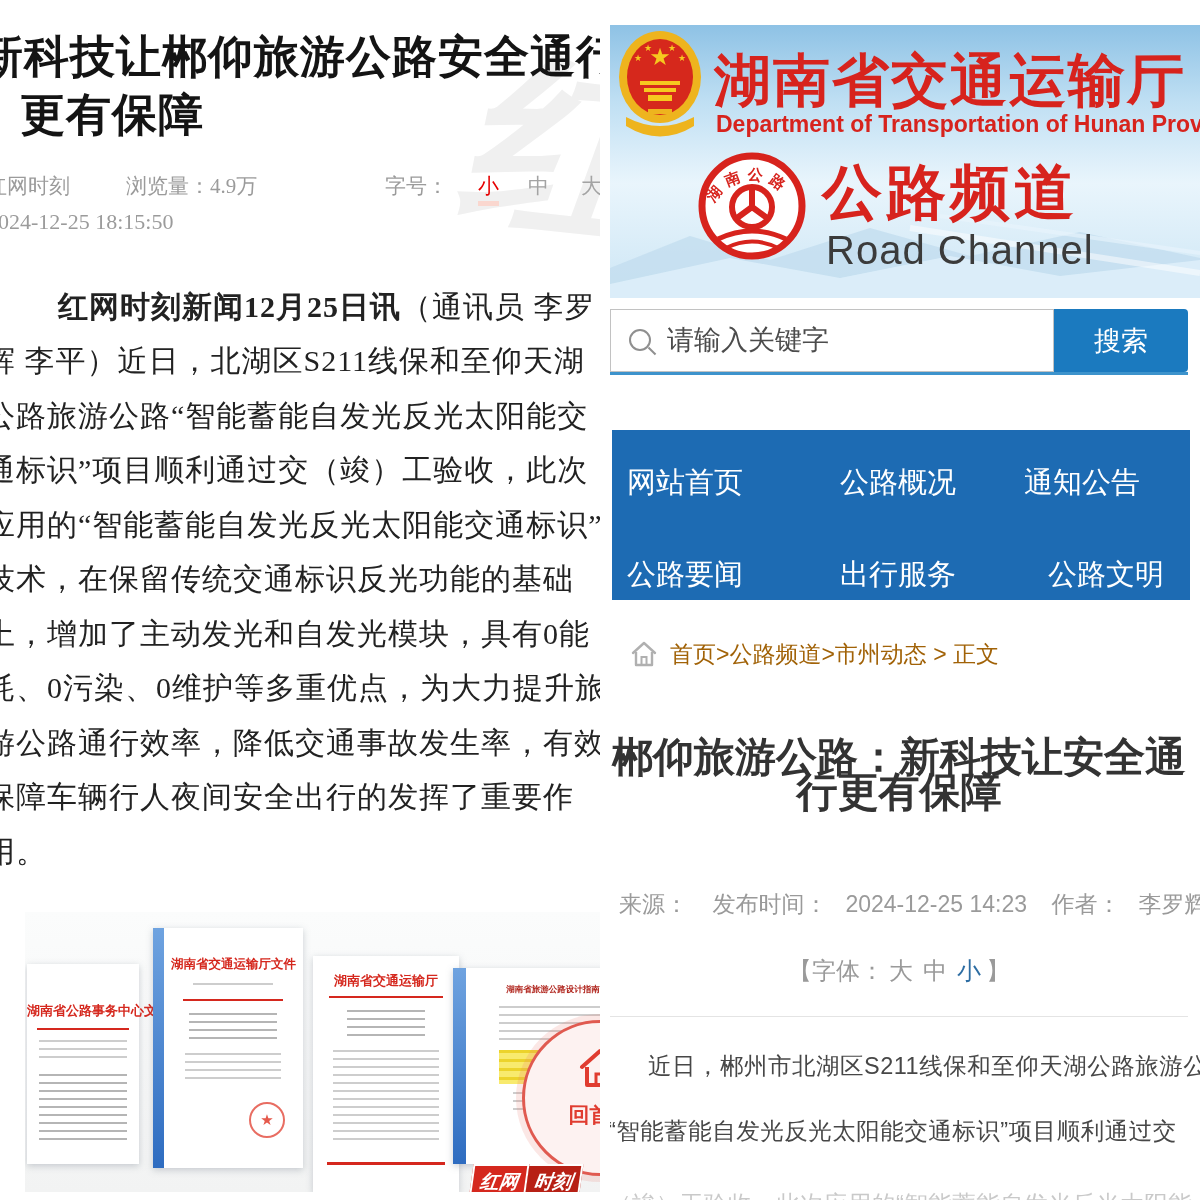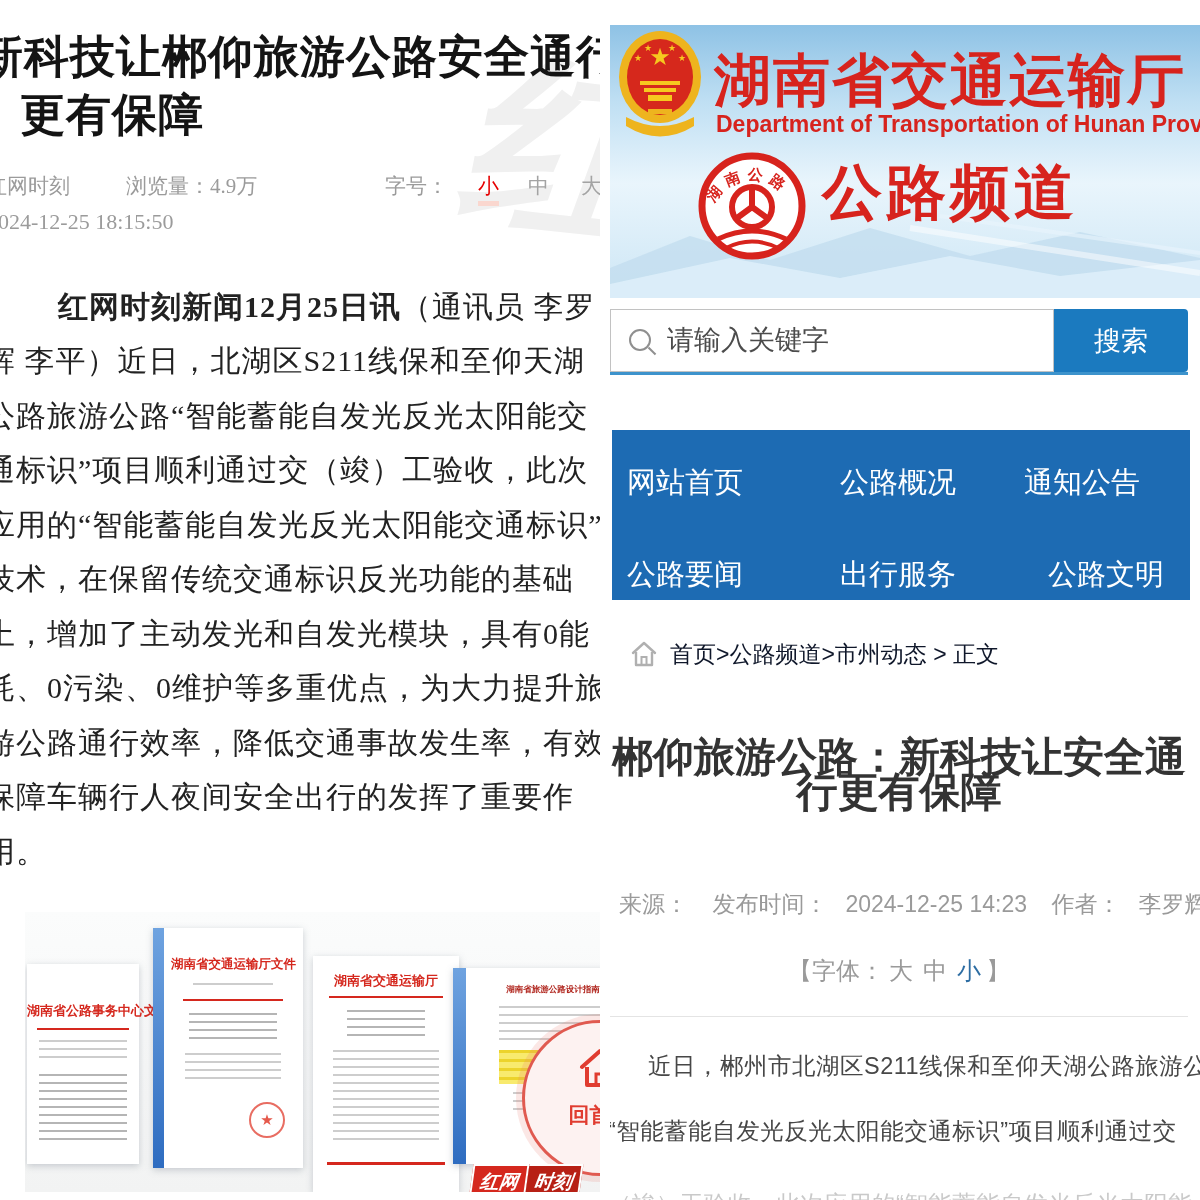--- a/index.html
+++ b/index.html
@@ -78,21 +78,21 @@
   .mag::after{content:"";position:absolute;width:10px;height:2px;background:#8f8f8f;
               transform:rotate(45deg);right:-8px;bottom:-3px;}
   .search-btn{width:134px;background:#1b7abf;color:#fff;font-size:27px;border:none;cursor:pointer;
               border-radius:0 4px 4px 0;font-family:"Liberation Sans",sans-serif;}
 
   .mainnav{position:absolute;left:2px;top:430px;width:578px;height:170px;background:#1d6bb3;}
   .nav-item{position:absolute;color:#fff;font-size:29px;white-space:nowrap;cursor:pointer;text-decoration:none;}
 
   .crumb{position:absolute;left:20px;top:636px;height:36px;display:flex;align-items:center;gap:12px;
          color:#999;font-size:23px;}
-  .crumb a{color:#0f172a;text-decoration:none;}
+  .crumb a{color:#a16207;text-decoration:none;}
 
   .rp-title-line{position:absolute;left:0;width:578px;text-align:center;font-size:41px;font-weight:700;
                  color:#333;margin:0;line-height:55px;white-space:nowrap;}
   .rp-meta{position:absolute;left:0;top:889px;width:578px;text-align:center;font-size:23px;color:#9a9a9a;
            white-space:nowrap;}
   .rp-meta span{margin:0 9px;}
   .rp-fontrow{position:absolute;left:0;top:955px;width:578px;text-align:center;font-size:24px;color:#9a9a9a;}
   .rp-fontrow .fsz{margin:0 5px;cursor:pointer;}
   .fsz-small{color:#2d6da3;}
   .rp-divider{position:absolute;left:0;top:1016px;width:578px;border-top:1px solid #e4e4e4;}
@@ -221,20 +221,21 @@
         <text font-size="15" font-weight="bold" fill="#d7231d" letter-spacing="6">
           <textPath href="#sealArc" startOffset="6">湖南公路</textPath>
         </text>
         <circle cx="54" cy="58" r="20" fill="none" stroke="#d7231d" stroke-width="6"></circle>
         <path d="M54 58 L54 40 M54 58 L39 69 M54 58 L69 69" stroke="#d7231d" stroke-width="6" fill="none"></path>
         <path d="M20 90 Q54 74 88 90" stroke="#d7231d" stroke-width="5" fill="none"></path>
         <path d="M28 99 Q54 86 80 99" stroke="#d7231d" stroke-width="4" fill="none"></path>
       </svg>
 
       <div class="bn-channel">公路频道</div>
+      <div class="bn-channel-en">Road Channel</div>
     </div>
 
     <div class="searchbar">
       <div class="search-input">
         <span class="mag"></span>
         <input type="text" placeholder="请输入关键字" style="">
       </div>
       <button class="search-btn">搜索</button>
     </div>
 

